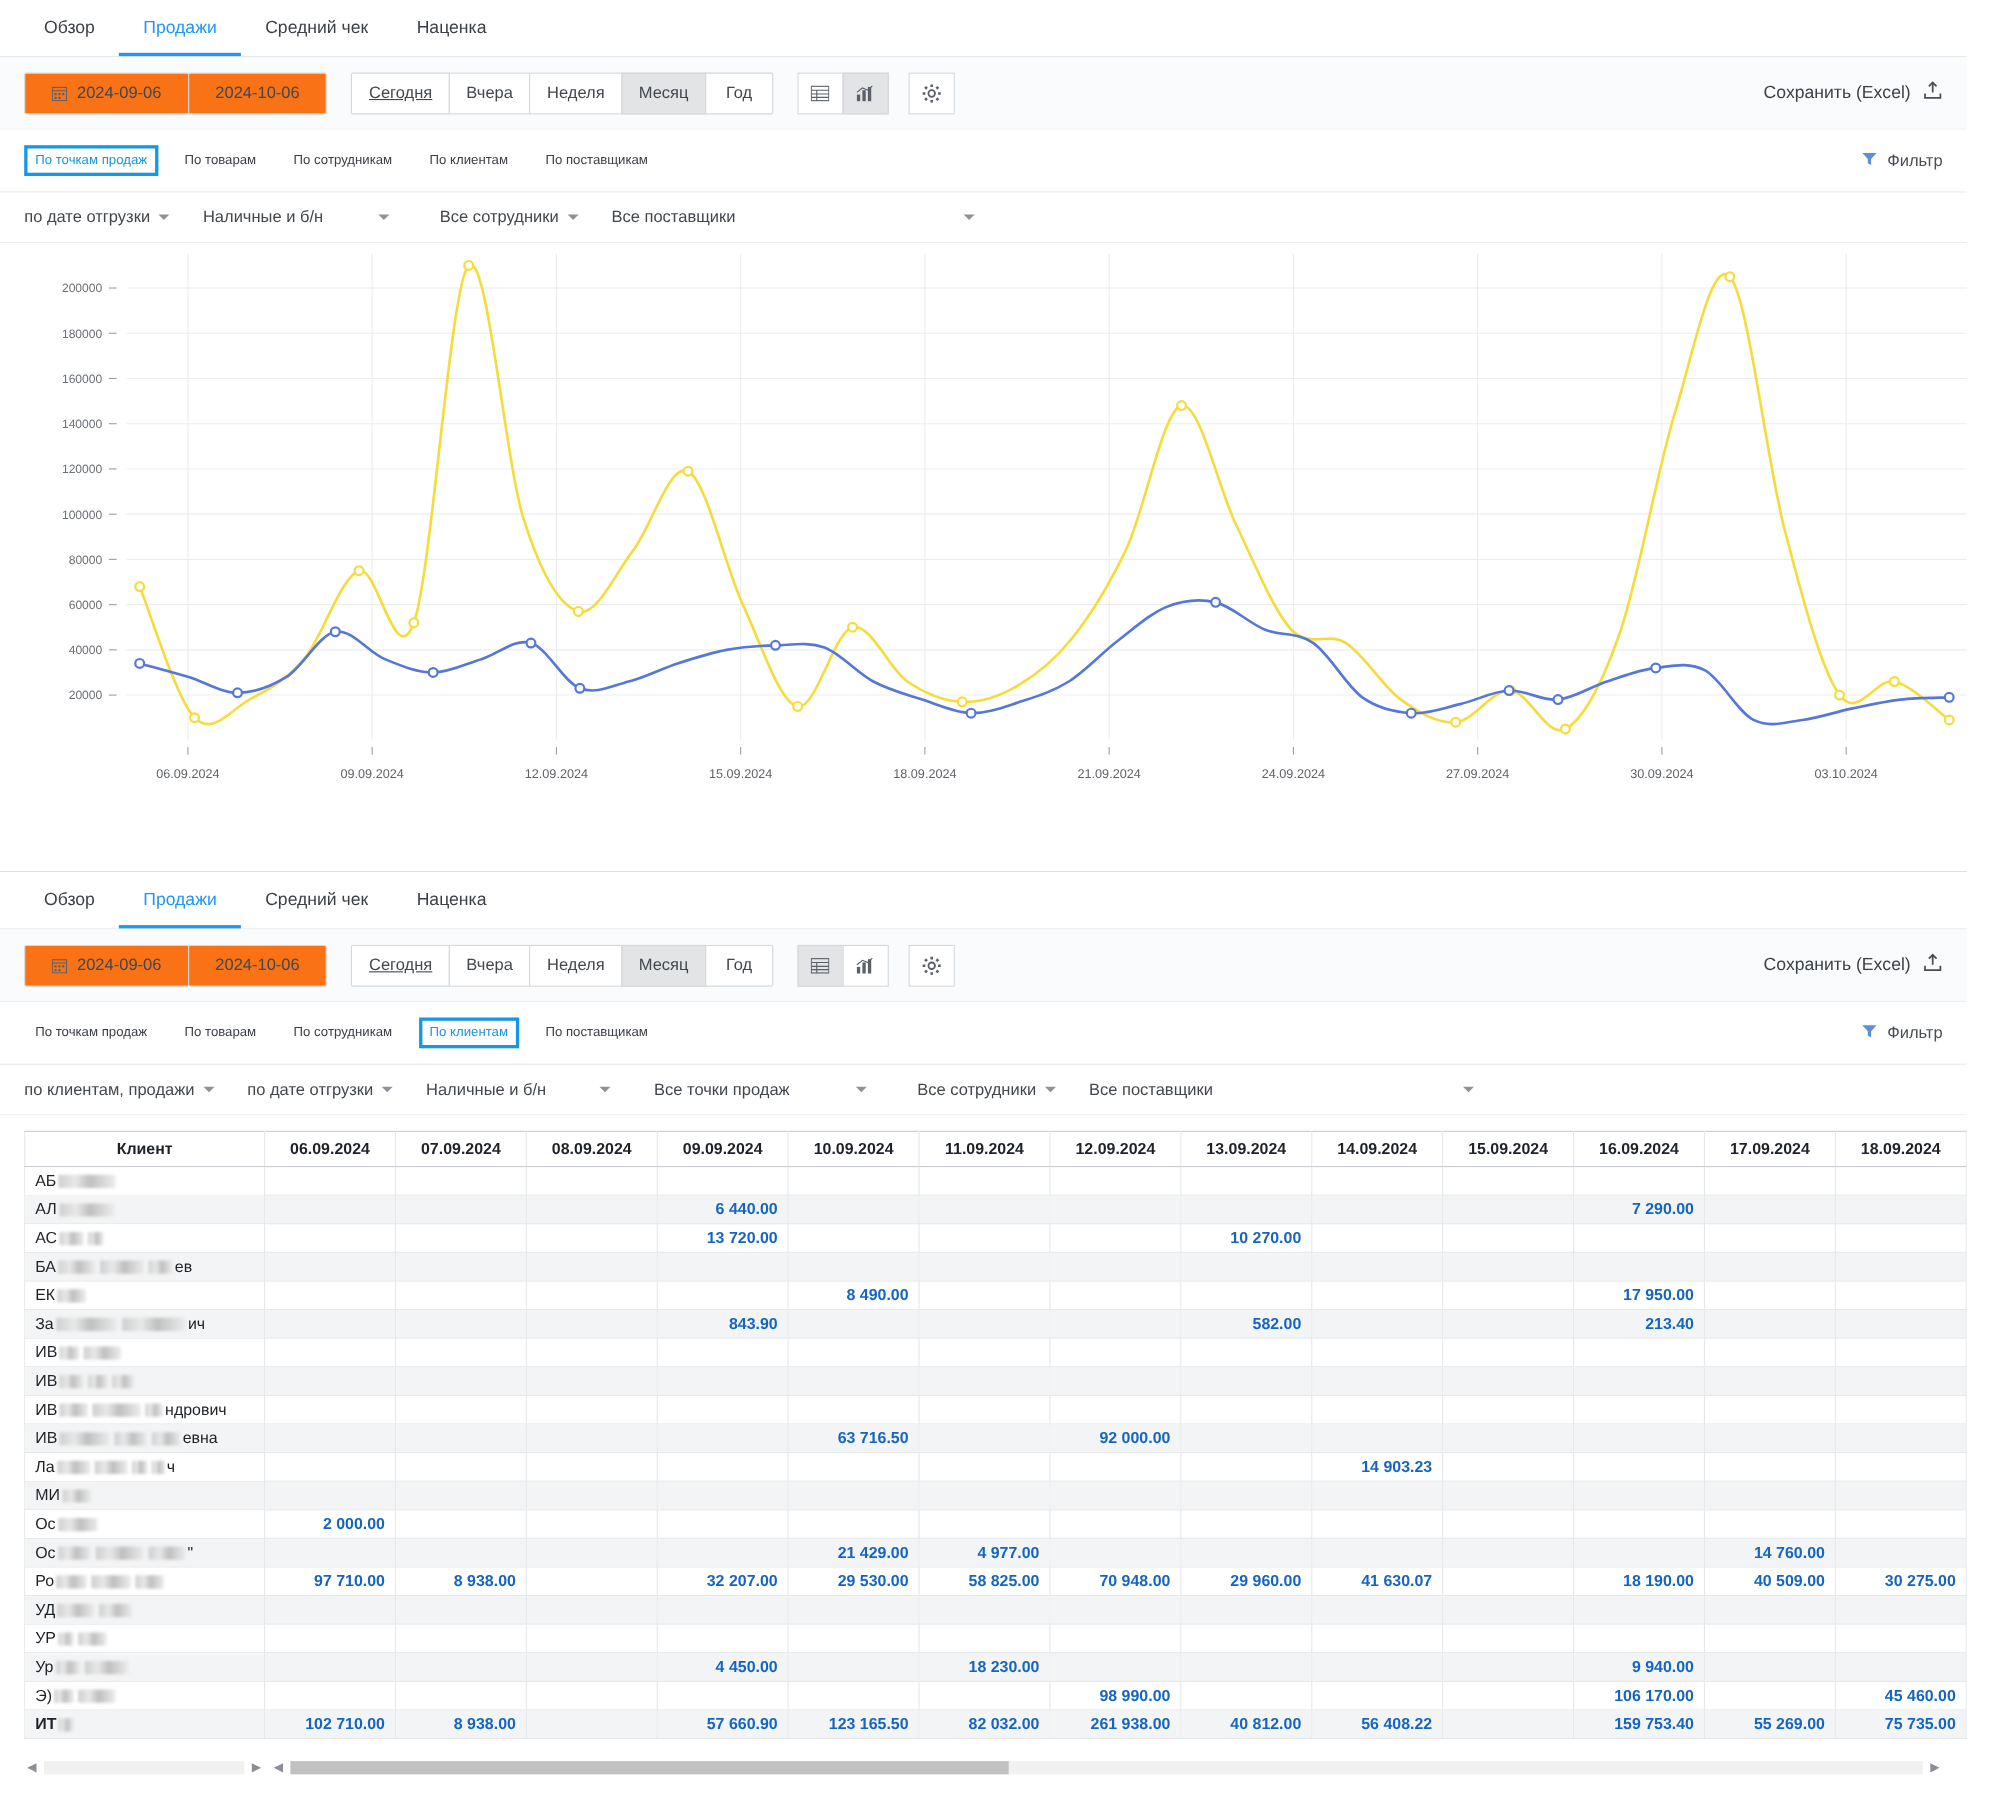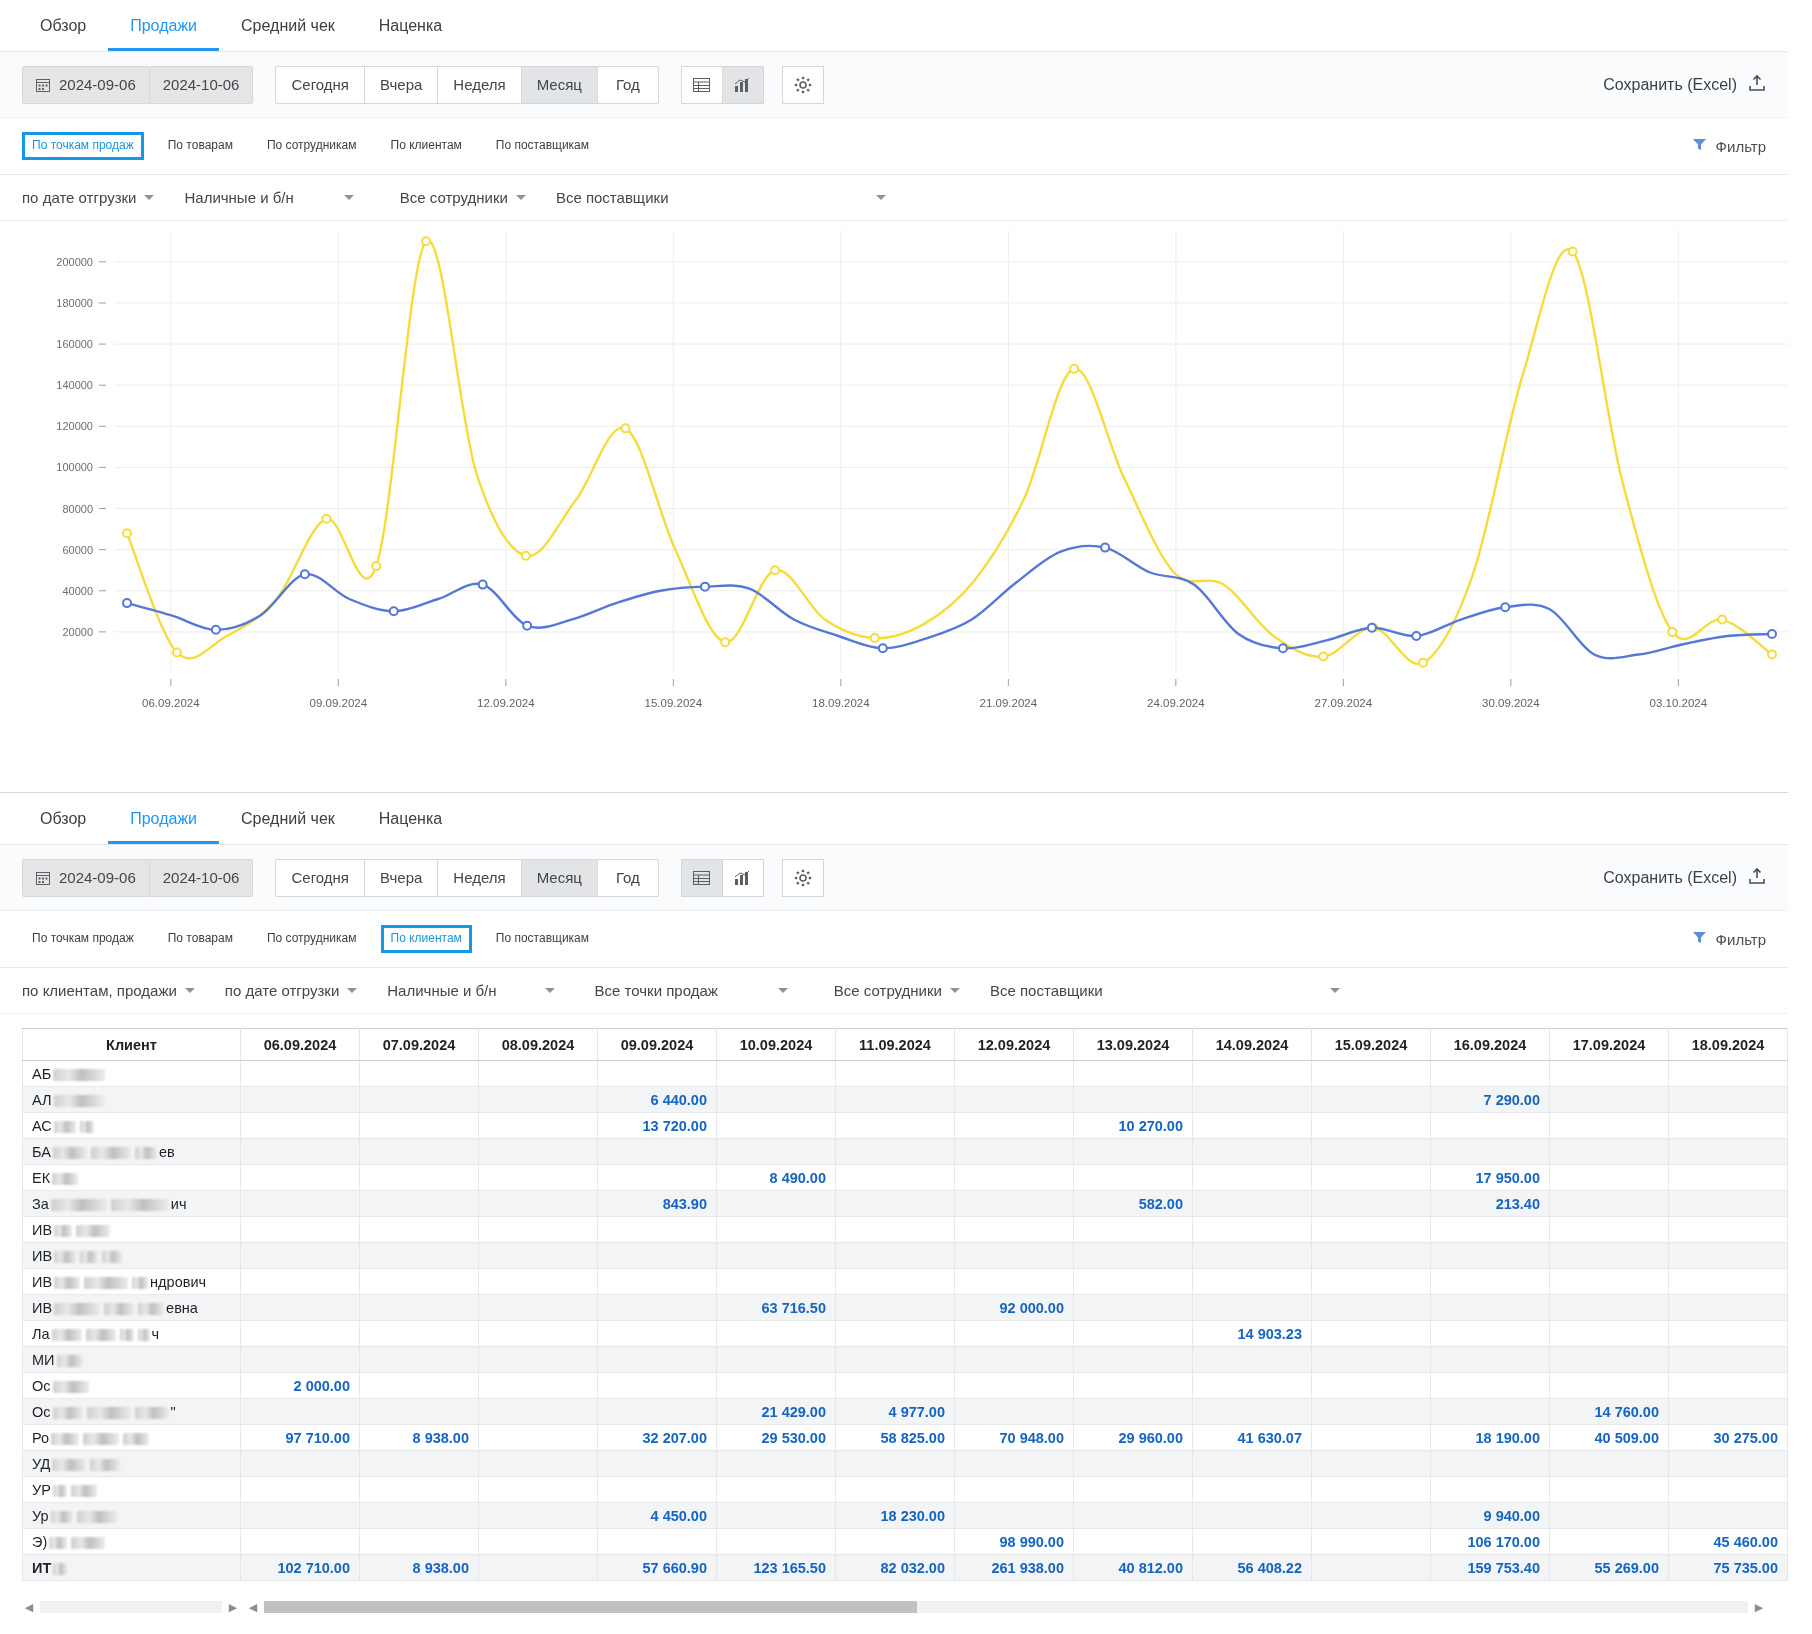--- a/index.html
+++ b/index.html
@@ -33,37 +33,37 @@
   
   .toolbar {
     display:flex; align-items:center; gap: 0;
     height: 66px; padding: 0 22px;
     background:#fafbfc;
     border-bottom: 1px solid #eef0f2;
     position: relative;
   }
   .datebox {
     display:flex; align-items:center; gap:9px;
-    height: 38px; padding: 0 13px;
-    border:1px solid #d4d7db; background:#e5e5e5;
+    height: 38px; padding: 0 24px;
+    border:1px solid #d4d7db; background:#f97316;
     font-size: 15px; color:#42464d;
     border-radius: 2px;
   }
   .datebox + .datebox { margin-left: -1px; }
   .cal-ico { width:14px; height:14px; position:relative; display:inline-block; flex:0 0 auto;}
   .cal-ico svg { display:block; }
   .btngroup { display:flex; margin-left: 22px; }
   .gbtn {
     height: 38px; min-width: 62px; padding: 0 15px;
     display:flex; align-items:center; justify-content:center;
     border:1px solid #d4d7db; background:#fff;
     font-size: 15px; color:#42464d; cursor:pointer;
     margin-left:-1px; border-radius:0;
   }
-  .gbtn:first-child { margin-left:0; border-radius: 2px 0 0 2px; }
+  .gbtn:first-child { margin-left:0; border-radius: 2px 0 0 2px; text-decoration: underline; }
   .gbtn:last-child { border-radius: 0 2px 2px 0; }
   .gbtn.active { background:#e2e4e6; }
   .iconpair { display:flex; margin-left: 22px; }
   .ibtn {
     width:42px; height:38px;
     display:flex; align-items:center; justify-content:center;
     border:1px solid #d4d7db; background:#fff; cursor:pointer;
     margin-left:-1px; color:#5b6068;
   }
   .ibtn:first-child { margin-left:0; }

